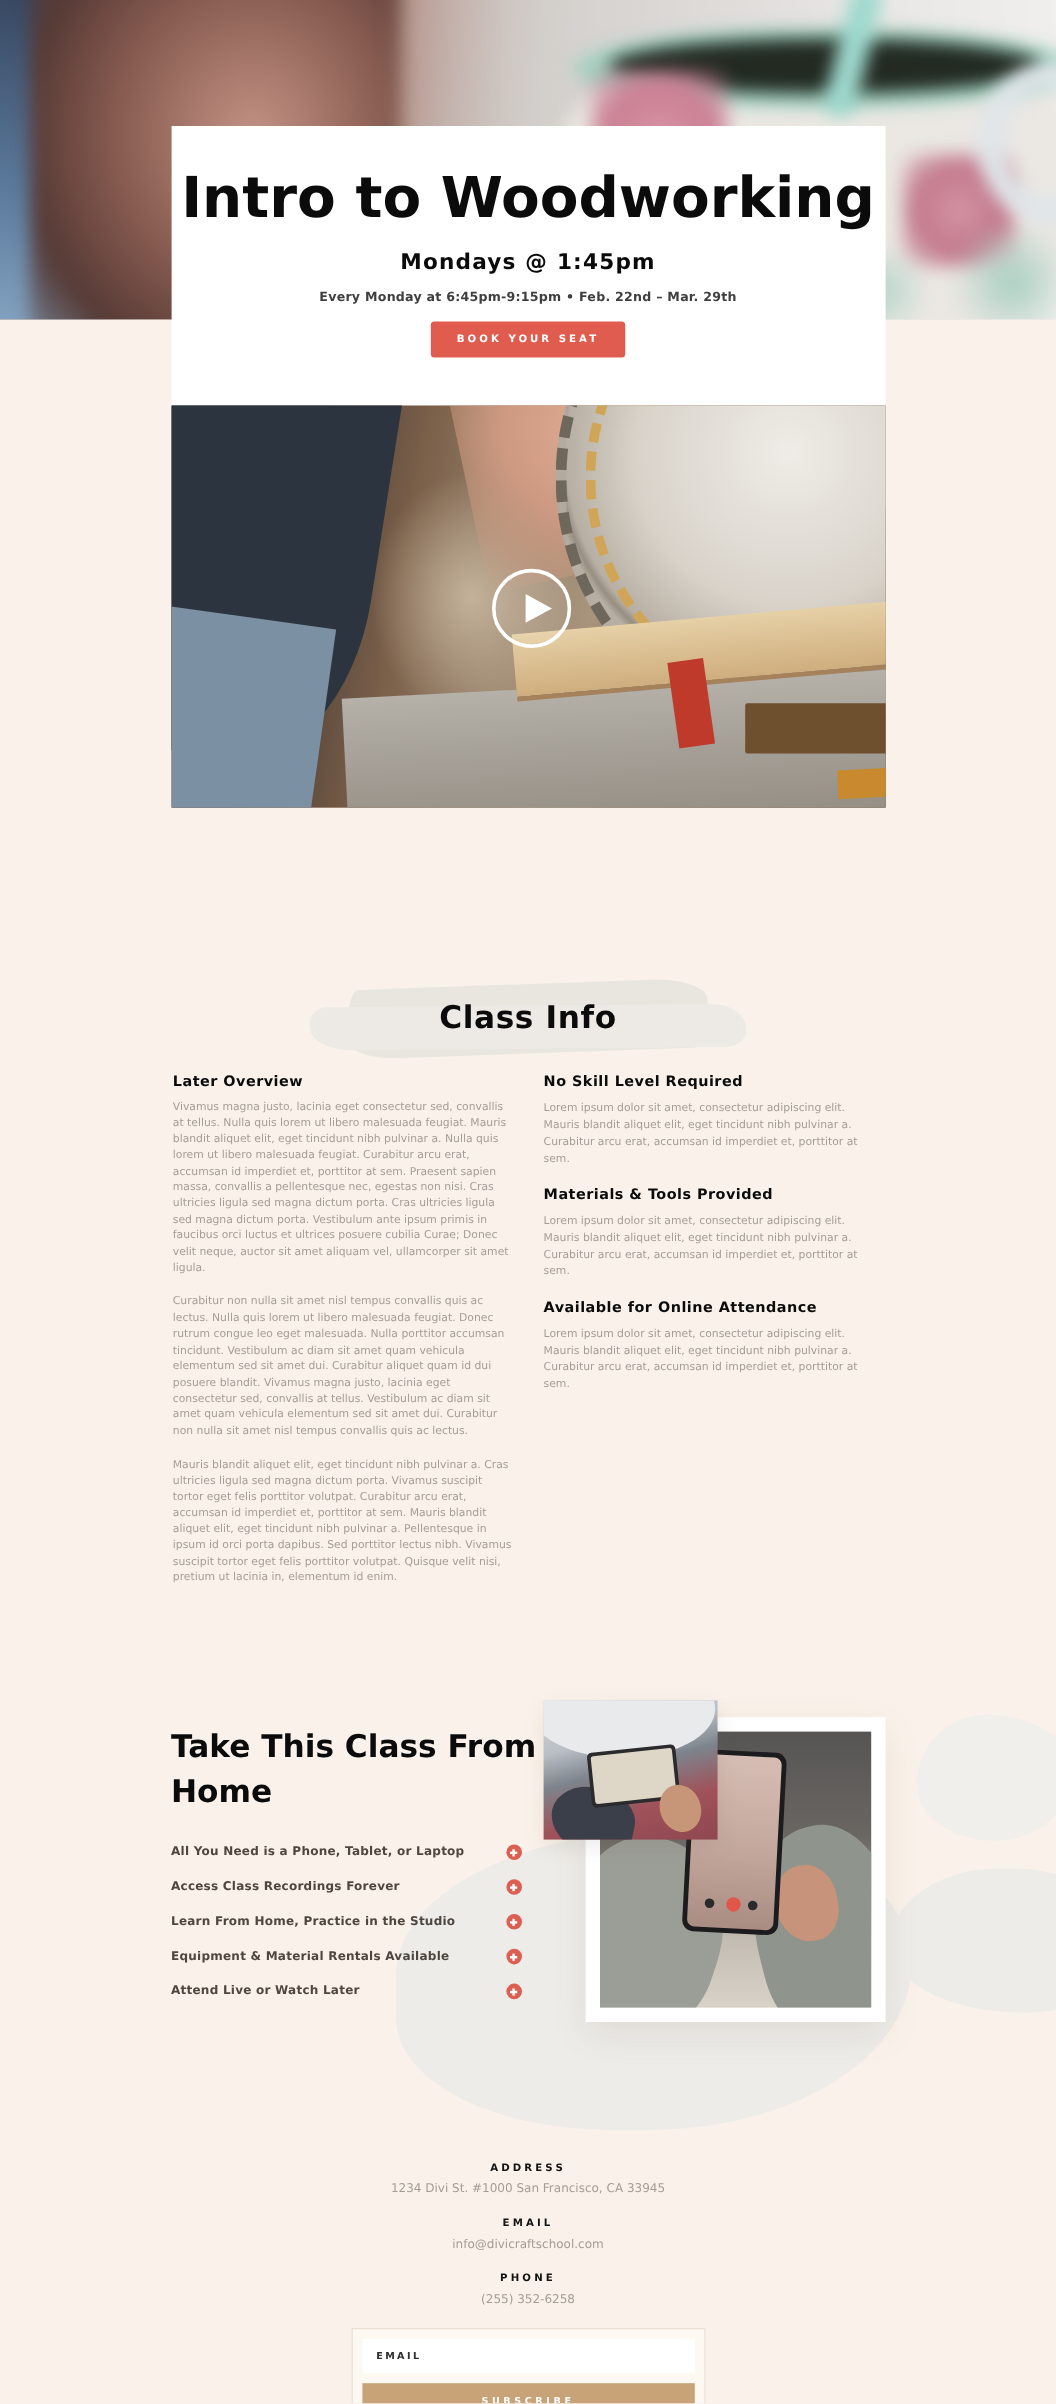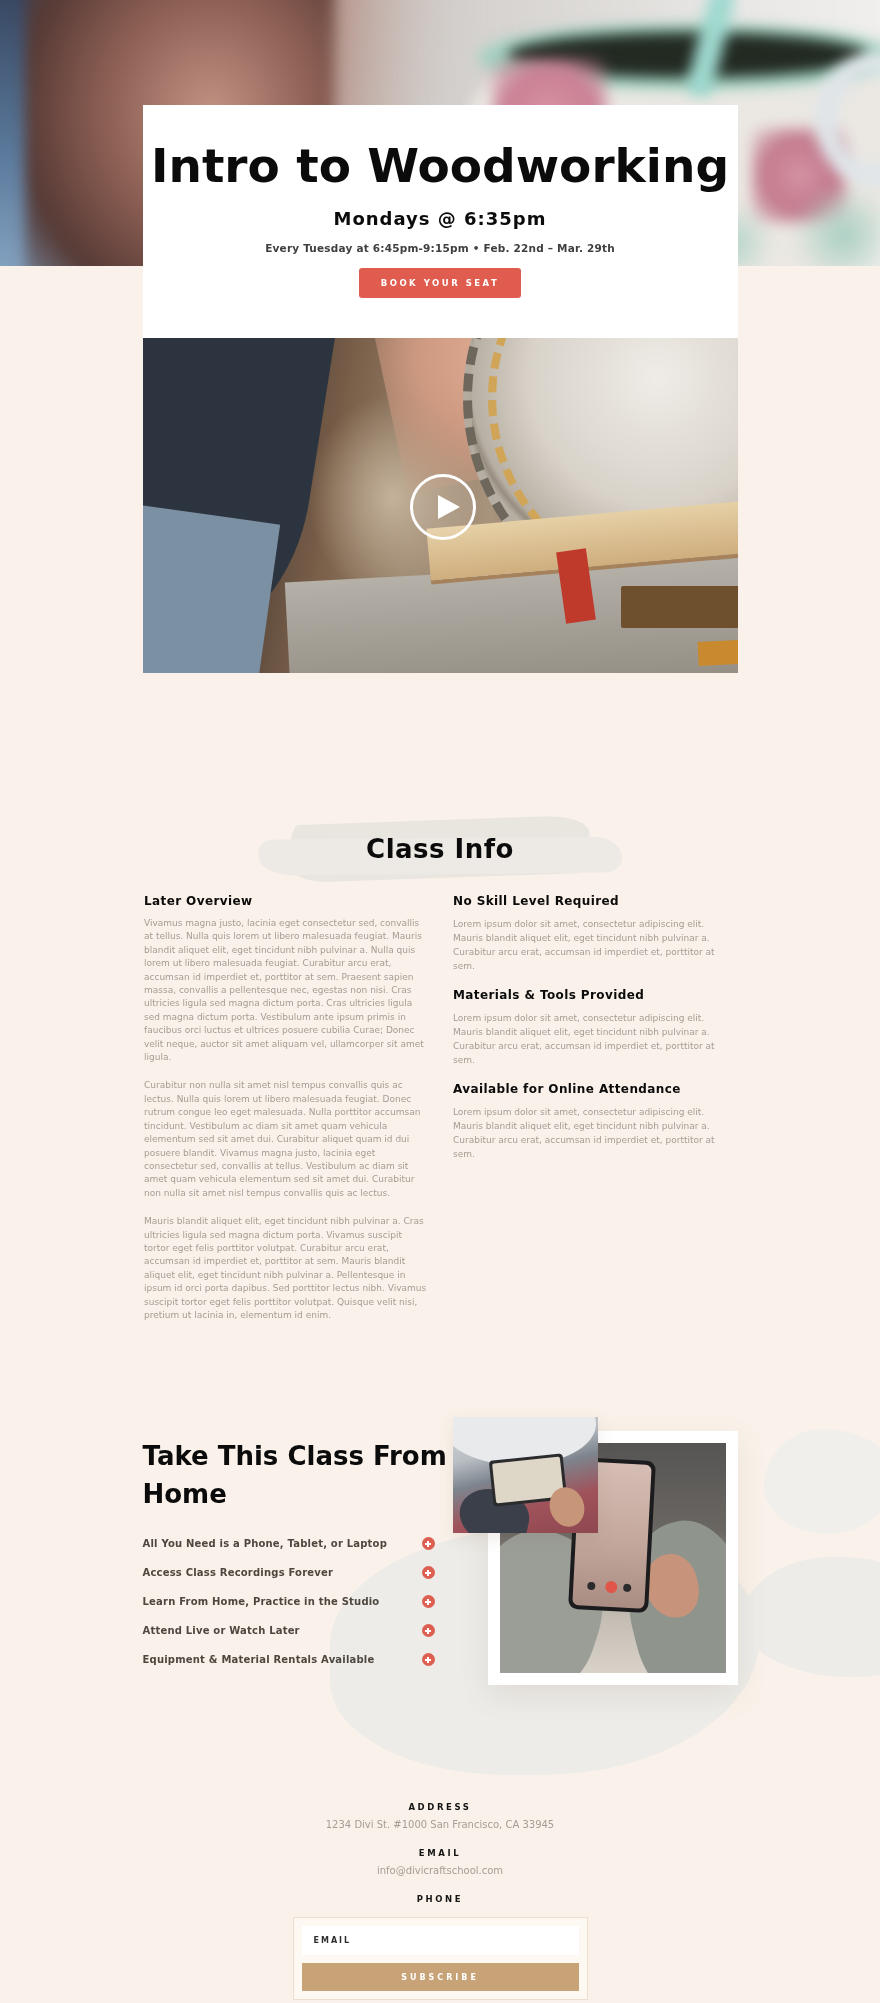--- a/index.html
+++ b/index.html
@@ -125,22 +125,22 @@
       <div class="layer hb-spoon"></div>
       <div class="layer hb-rose1"></div>
       <div class="layer hb-rose2"></div>
       <div class="layer hb-leaf1"></div>
       <div class="layer hb-leaf2"></div>
       <div class="layer hb-handle"></div>
     </div>
 
     <div class="hero-card">
       <h1 class="hero-title">Intro to Woodworking</h1>
-      <div class="hero-sub">Mondays @ 6:35pm</div>
-      <div class="hero-sched">Every Tuesday at 6:45pm-9:15pm • Feb. 22nd – Mar. 29th</div>
+      <div class="hero-sub">Mondays @ 1:45pm</div>
+      <div class="hero-sched">Every Monday at 6:45pm-9:15pm • Feb. 22nd – Mar. 29th</div>
       <a class="btn-book">BOOK YOUR SEAT</a>
     </div>
 
     <div class="hero-video">
       <div class="vlayer sv-base"></div>
       <div class="vlayer sv-midlight"></div>
       <div class="vlayer sv-shirt"></div>
       <div class="vlayer sv-jeans"></div>
       <div class="vlayer sv-arm"></div>
       <div class="vlayer sv-housing"></div>
@@ -198,25 +198,25 @@
         </div>
         <div class="fh-item">
           <span class="fh-label">Access Class Recordings Forever</span>
           <span class="plus-icon"></span>
         </div>
         <div class="fh-item">
           <span class="fh-label">Learn From Home, Practice in the Studio</span>
           <span class="plus-icon"></span>
         </div>
         <div class="fh-item">
+          <span class="fh-label">Equipment &amp; Material Rentals Available</span>
+          <span class="plus-icon"></span>
+        </div>
+        <div class="fh-item">
           <span class="fh-label">Attend Live or Watch Later</span>
-          <span class="plus-icon"></span>
-        </div>
-        <div class="fh-item">
-          <span class="fh-label">Equipment &amp; Material Rentals Available</span>
           <span class="plus-icon"></span>
         </div>
       </div>
 
       <div class="fh-photos">
         <div class="photo-portrait">
           <div class="pp-content">
             <div class="pp-armL"></div>
             <div class="pp-armR"></div>
             <div class="pp-handR"></div>
@@ -245,20 +245,21 @@
     <div class="contact-block">
       <div class="contact-label">ADDRESS</div>
       <div class="contact-value">1234 Divi St. #1000 San Francisco, CA 33945</div>
     </div>
     <div class="contact-block">
       <div class="contact-label">EMAIL</div>
       <div class="contact-value">info@divicraftschool.com</div>
     </div>
     <div class="contact-block">
       <div class="contact-label">PHONE</div>
+      <div class="contact-value">(255) 352-6258</div>
     </div>
 
     <form class="newsletter">
       <input class="email-input" type="text" placeholder="EMAIL" style="">
       <button class="subscribe-btn" type="submit">SUBSCRIBE</button>
     </form>
 
     <div class="social">
       <a aria-label="facebook">
         <svg viewBox="0 0 24 24">

